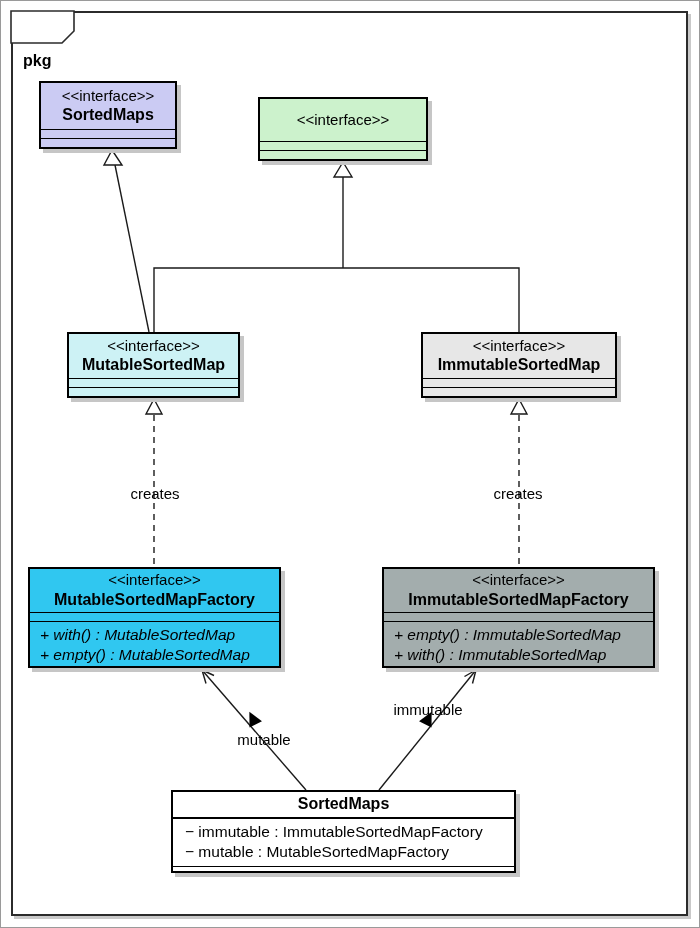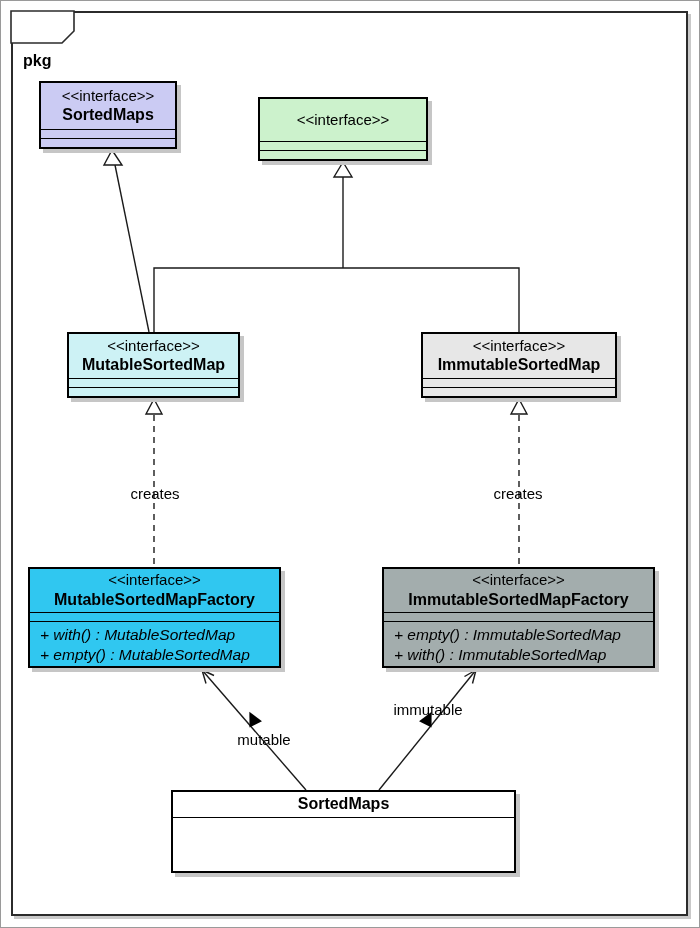--- a/index.html
+++ b/index.html
@@ -160,20 +160,24 @@
     <div class="cmp-ops">
       <div>+ empty() : ImmutableSortedMap</div>
       <div>+ with() : ImmutableSortedMap</div>
     </div>
   </div>
 
   <div class="uml-box box-sorted-maps">
     <div class="uml-title">
       <div class="uml-name">SortedMaps</div>
     </div>
+    <div class="cmp-attrs">
+      <div>− immutable : ImmutableSortedMapFactory</div>
+      <div>− mutable : MutableSortedMapFactory</div>
+    </div>
     <div class="cmp-empty"></div>
   </div>
 
   <div class="edge-label lbl-creates-left">creates</div>
   <div class="edge-label lbl-creates-right">creates</div>
   <div class="edge-label lbl-mutable">mutable</div>
   <div class="edge-label lbl-immutable">immutable</div>
 
 </div>
 

